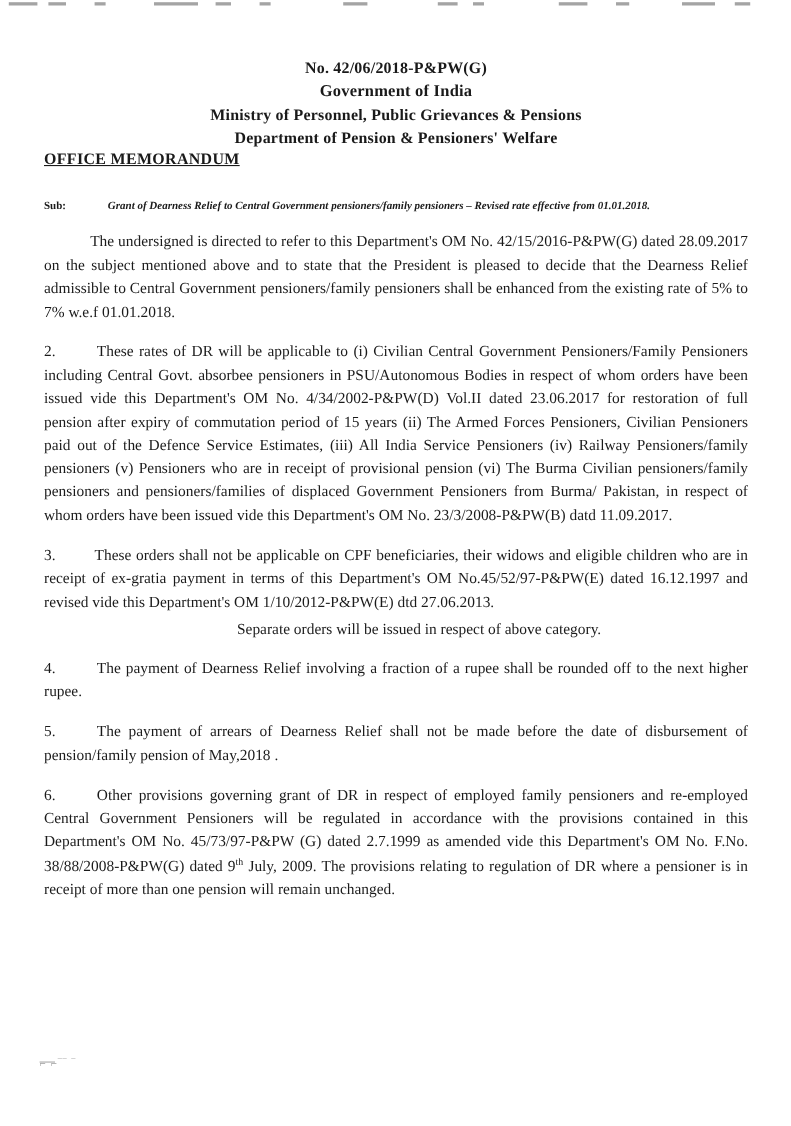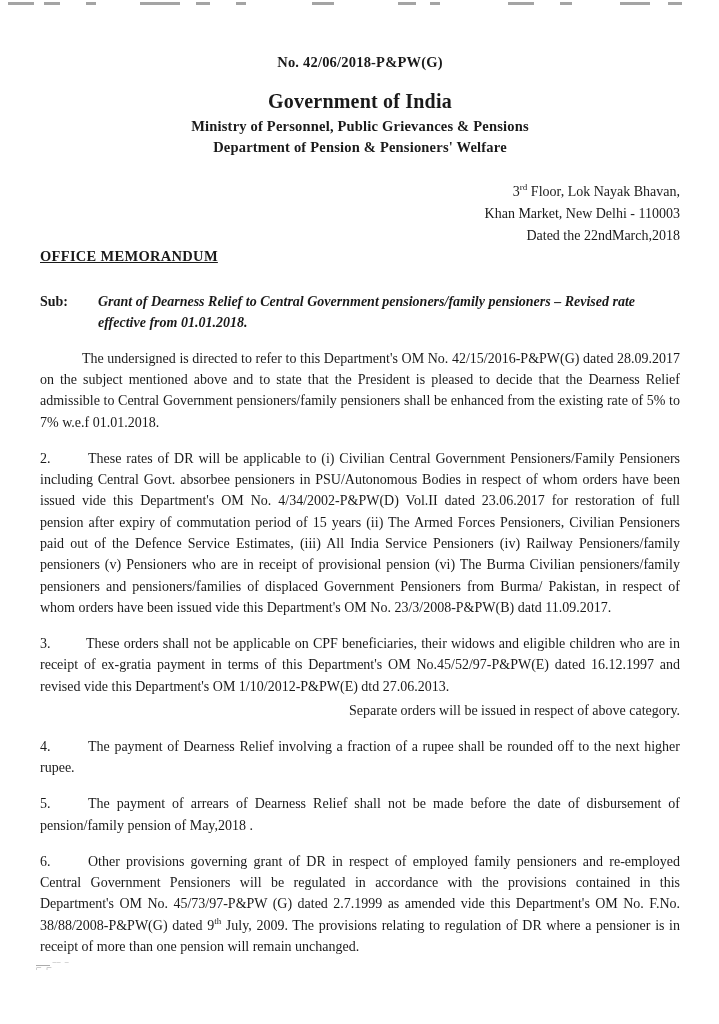--- a/index.html
+++ b/index.html
@@ -43,21 +43,21 @@
   }
   .head-block {
     text-align: center;
     font-weight: bold;
     line-height: 1.45;
     font-size: 14.5px;
     letter-spacing: .2px;
   }
   .head-block div { white-space: nowrap; }
   .head-line-1 { font-size: 14.5px; }
-  .head-line-2 { font-size: 20px; margin-top: 14px; }
+  .head-line-2 { font-size: 15px; }
   .head-line-3 { font-size: 14.5px; }
   .head-line-4 { font-size: 14.5px; }
 
   .addr-block {
     margin-top: 22px;
     text-align: right;
     font-size: 14px;
     line-height: 1.6;
   }
   .addr-block div { white-space: nowrap; }
@@ -68,21 +68,21 @@
     font-size: 14.5px;
     text-decoration: underline;
     letter-spacing: .3px;
     font-family: Liberation Serif, serif;
   }
 
   .subject {
     margin-top: 26px;
     display: flex;
     font-weight: bold;
-    font-size: 14px;
+    font-size: 10px;
     line-height: 1.5;
   }
   .subject-label {
     width: 58px;
     flex: 0 0 58px;
   }
   .subject-text {
     flex: 1 1 auto;
     font-style: italic;
   }
@@ -100,21 +100,21 @@
     width: 30px;
   }
   .num.indent-sm { width: 28px; }
   .lead-gap { display: inline-block; width: 18px; }
 
   .sub-line {
     margin: 3px 0 0 0;
     font-size: 14px;
     line-height: 1.5;
     text-indent: 42px;
-    text-align: right;
+    text-align: center;
   }
 
   .contd {
     margin-top: 26px;
     text-align: right;
     font-size: 14px;
     padding-right: 8px;
   }
 
   .footer-smudge {
@@ -163,25 +163,20 @@
 
   <div class="content">
 
     <div class="head-block">
       <div class="head-line-1">No. 42/06/2018-P&amp;PW(G)</div>
       <div class="head-line-2">Government of India</div>
       <div class="head-line-3">Ministry of Personnel, Public Grievances &amp; Pensions</div>
       <div class="head-line-4">Department of Pension &amp; Pensioners' Welfare</div>
     </div>
 
-    <div class="addr-block">
-      <div><span>3</span><sup>rd</sup><span> Floor,  Lok Nayak Bhavan,</span></div>
-      <div>Khan Market,  New Delhi - 110003</div>
-      <div>Dated the 22ndMarch,2018</div>
-    </div>
 
     <div class="om-title">OFFICE MEMORANDUM</div>
 
     <div class="subject">
       <div class="subject-label">Sub:</div>
       <div class="subject-text">Grant of Dearness Relief to Central Government pensioners/family pensioners – Revised rate effective from 01.01.2018.</div>
     </div>
 
     <p class="para first">The undersigned is directed to refer to this Department's OM No. 42/15/2016-P&amp;PW(G) dated 28.09.2017 on the subject mentioned above and to state that the President is pleased to decide that the Dearness Relief admissible to Central Government pensioners/family pensioners shall be enhanced from the existing rate of 5% to 7% w.e.f 01.01.2018.</p>
 

